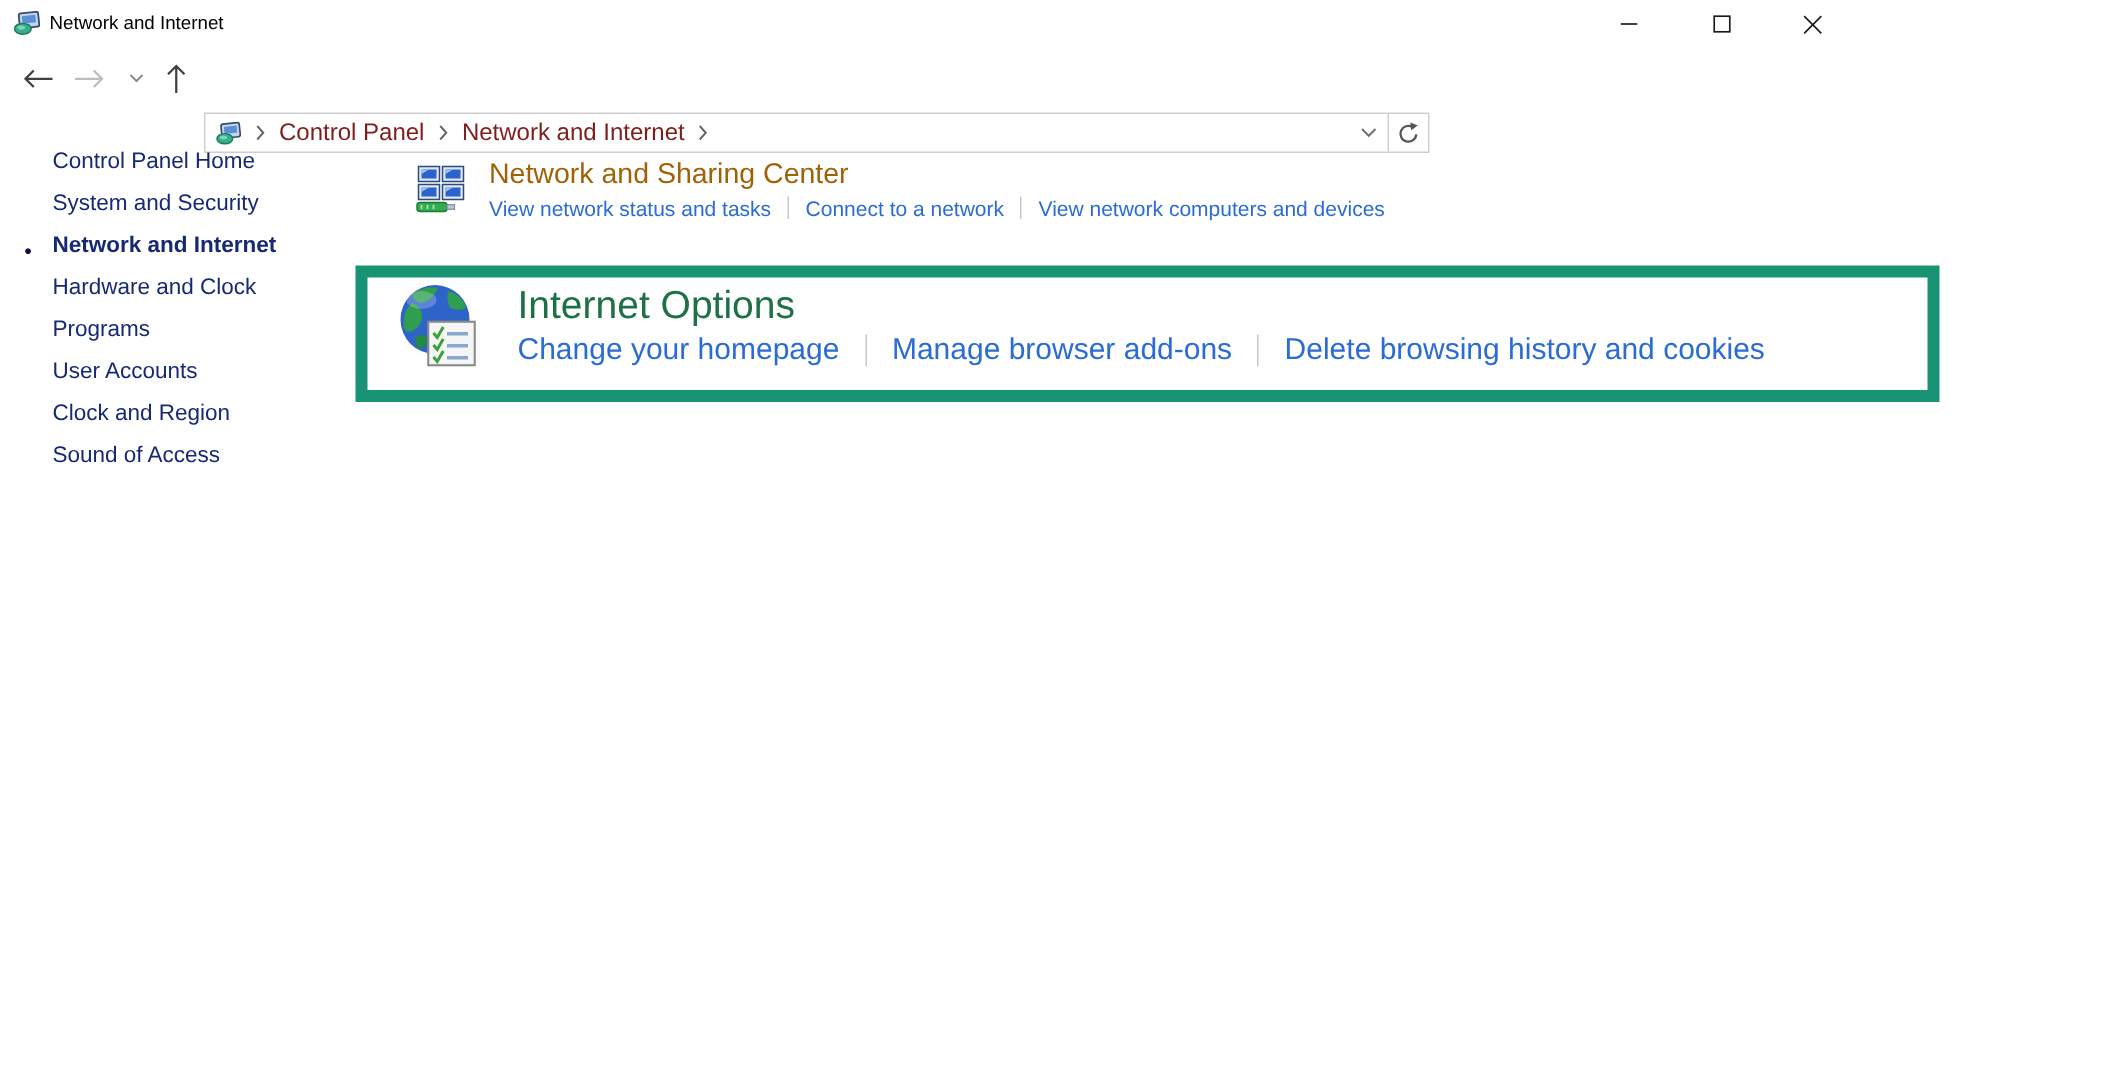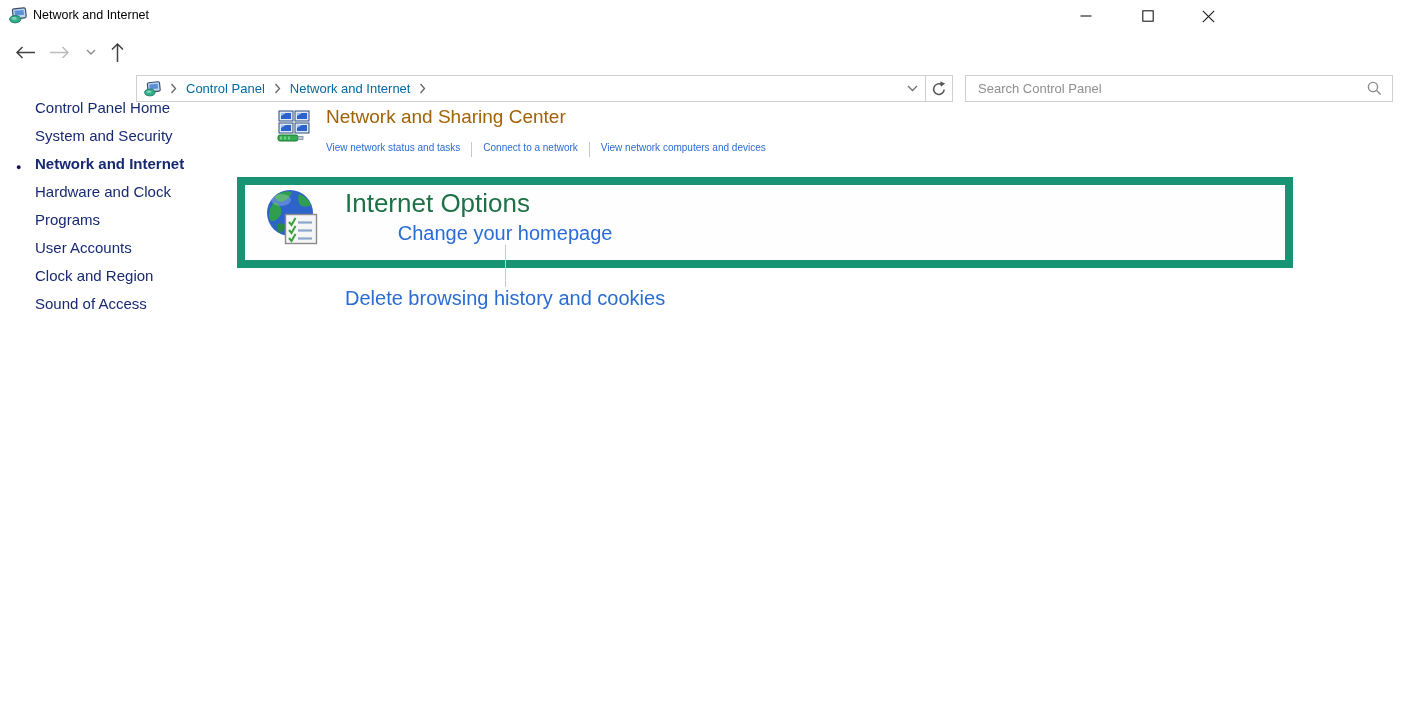--- a/index.html
+++ b/index.html
@@ -16,21 +16,21 @@
 
   
   .toolbar { position:absolute; top:32px; left:0; width:100%; height:40px; background:#fff; }
   .navbtn { position:absolute; top:0; height:40px; display:flex; align-items:center; justify-content:center; }
   .nav-back { left:12px; width:26px; } .nav-fwd { left:46px; width:26px; }
   .nav-chев { left:82px; width:18px; } .nav-up { left:106px; width:22px; }
 
   .addressbar { position:absolute; left:136px; top:43px; width:817px; height:27px;
                 border:1px solid #cfcfcf; background:#fff; display:flex; align-items:center; }
   .addressbar .crumbicon { margin-left:7px; display:flex; }
-  .crumbs { display:flex; align-items:center; font-size:13px; color:#0369a1; }
+  .crumbs { display:flex; align-items:center; font-size:16px; color:#7f1d1d; }
   .crumbs .sep { margin:0 9px; display:flex; }
   .crumb { cursor:default; }
   .addr-right { margin-left:auto; display:flex; align-items:stretch; height:100%; }
   .addr-drop { width:26px; display:flex; align-items:center; justify-content:center; }
   .addr-refresh { width:27px; display:flex; align-items:center; justify-content:center; border-left:1px solid #cfcfcf; }
 
   .searchbox { position:absolute; left:965px; top:43px; width:428px; height:27px;
                border:1px solid #cfcfcf; background:#fff; display:flex; align-items:center; }
   .searchbox input { flex:1; border:none; outline:none; font-size:13px; color:#333;
                      padding:0 4px 0 12px; font-family:inherit; background:transparent; }
@@ -41,30 +41,30 @@
   .sidebar { position:absolute; left:35px; top:98px; width:158px; color:#182973; font-size:15px; }
   .side-item { position:relative; line-height:20px; margin-bottom:8px; cursor:pointer; }
   .side-home { margin-bottom:8px; }
   .side-item.active { font-weight:bold; }
   .side-item .bullet { position:absolute; left:-19px; top:3px; font-size:9px; color:#10104f; }
 
   
   .section1 { position:absolute; left:277px; top:105px; display:flex; }
   .section1 .sec-icon { margin-top:4px; margin-right:14px; }
   .sec1-title { font-size:19px; color:#a16207; line-height:24px; cursor:pointer; }
-  .sec1-links { display:flex; align-items:flex-start; margin-top:13px; font-size:10px; }
+  .sec1-links { display:flex; align-items:flex-start; margin-top:2px; font-size:14px; }
   .tasklink { color:#2b6cd4; cursor:pointer; }
   .vsep { width:1px; height:15px; background:#c8c8c8; margin:0 11px; }
 
   .highlight-box { position:absolute; left:237px; top:177px; width:1056px; height:91px;
                    border:8px solid #189474; background:#fefefe; }
   .highlight-box .globe { position:absolute; left:20px; top:3px; }
   .hb-text { position:absolute; left:100px; top:1px; }
   .hb-title { font-size:26px; color:#1e7046; line-height:34px; cursor:pointer; }
-  .hb-links { display:flex; align-items:center; margin-top:2px; font-size:20px;flex-direction:column; }
+  .hb-links { display:flex; align-items:center; margin-top:2px; font-size:20px; }
   .hb-links .vsep { height:21px; margin:0 17px; }
 </style>
 </head>
 <body>
 
 <div id="app">
 
   <div class="titlebar">
     <span class="app-icon">
       <svg width="18" height="17" viewBox="0 0 18 17">
@@ -156,29 +156,20 @@
         </div>
         <div class="addr-refresh">
           <svg width="16" height="16" viewBox="0 0 16 16">
             <path d="M13.2 8.6 A5.3 5.3 0 1 1 10.6 3.6" fill="none" stroke="#555" stroke-width="1.5"></path>
             <polygon points="9.2,0.6 14.2,2.6 9.8,5.8" fill="#555"></polygon>
           </svg>
         </div>
       </div>
     </div>
 
-    <div class="searchbox">
-      <input type="text" placeholder="Search Control Panel" style="">
-      <span class="mag">
-        <svg width="15" height="15" viewBox="0 0 15 15">
-          <circle cx="6" cy="6" r="4.6" fill="none" stroke="#8a8a8a" stroke-width="1.4"></circle>
-          <line x1="9.6" y1="9.6" x2="13.6" y2="13.6" stroke="#8a8a8a" stroke-width="1.4"></line>
-        </svg>
-      </span>
-    </div>
   </div>
 
   <div class="sidebar">
     <div class="side-item side-home">Control Panel Home</div>
     <div class="side-item">System and Security</div>
     <div class="side-item active">
       <span class="bullet">●</span><span>Network and Internet</span>
     </div>
     <div class="side-item">Hardware and Clock</div>
     <div class="side-item">Programs</div>
@@ -239,19 +230,20 @@
         <line x1="33" y1="42.5" x2="47" y2="42.5" stroke="#8aa6cc" stroke-width="2.2"></line>
         <polyline points="24,50 26.5,53 30.5,46" fill="none" stroke="#3aa13a" stroke-width="2"></polyline>
         <line x1="33" y1="50.5" x2="47" y2="50.5" stroke="#8aa6cc" stroke-width="2.2"></line>
       </svg>
     </span>
     <div class="hb-text">
       <div class="hb-title">Internet Options</div>
       <div class="hb-links">
         <span class="tasklink">Change your homepage</span>
         <span class="vsep"></span>
+        <span class="tasklink">Manage browser add-ons</span>
         <span class="vsep"></span>
         <span class="tasklink">Delete browsing history and cookies</span>
       </div>
     </div>
   </div>
 
 </div>
 
 </body></html>

